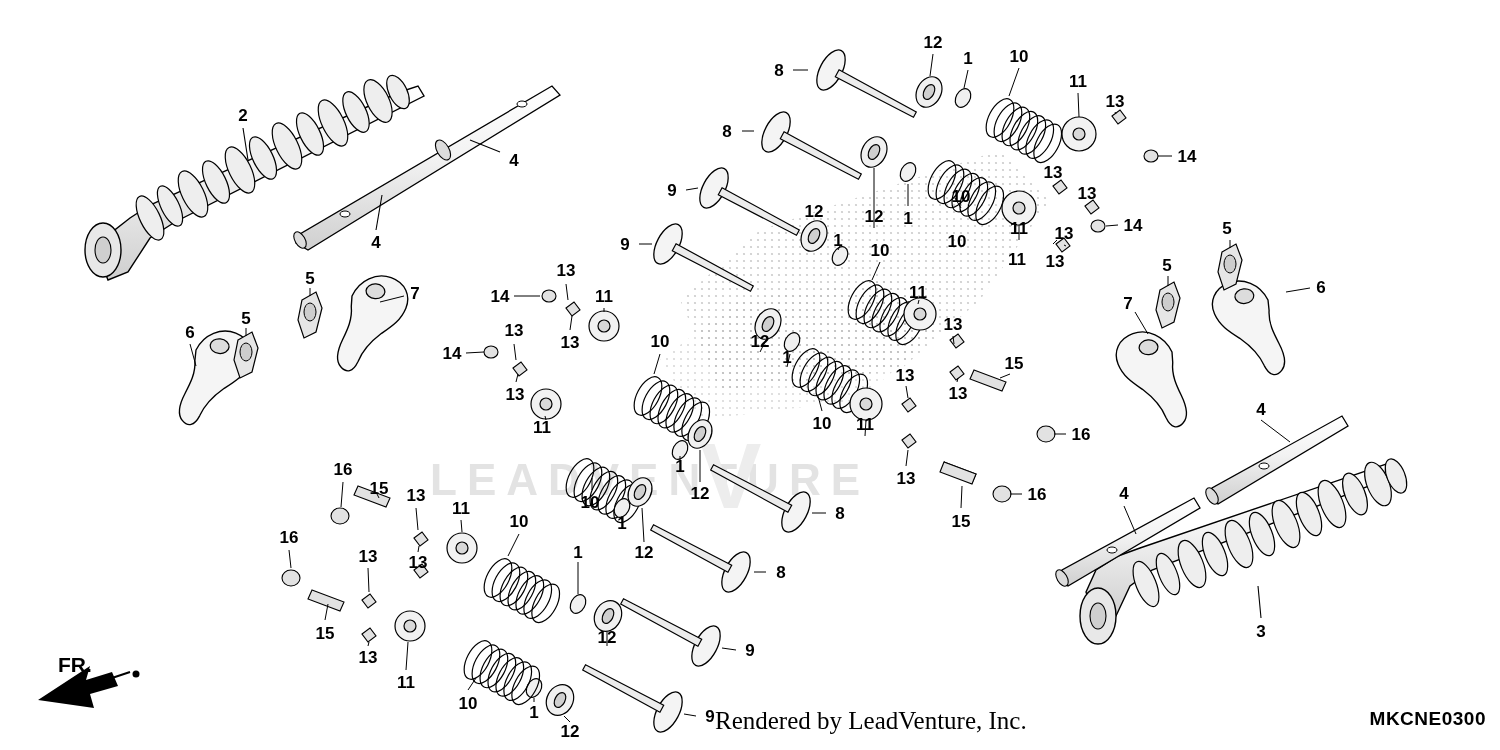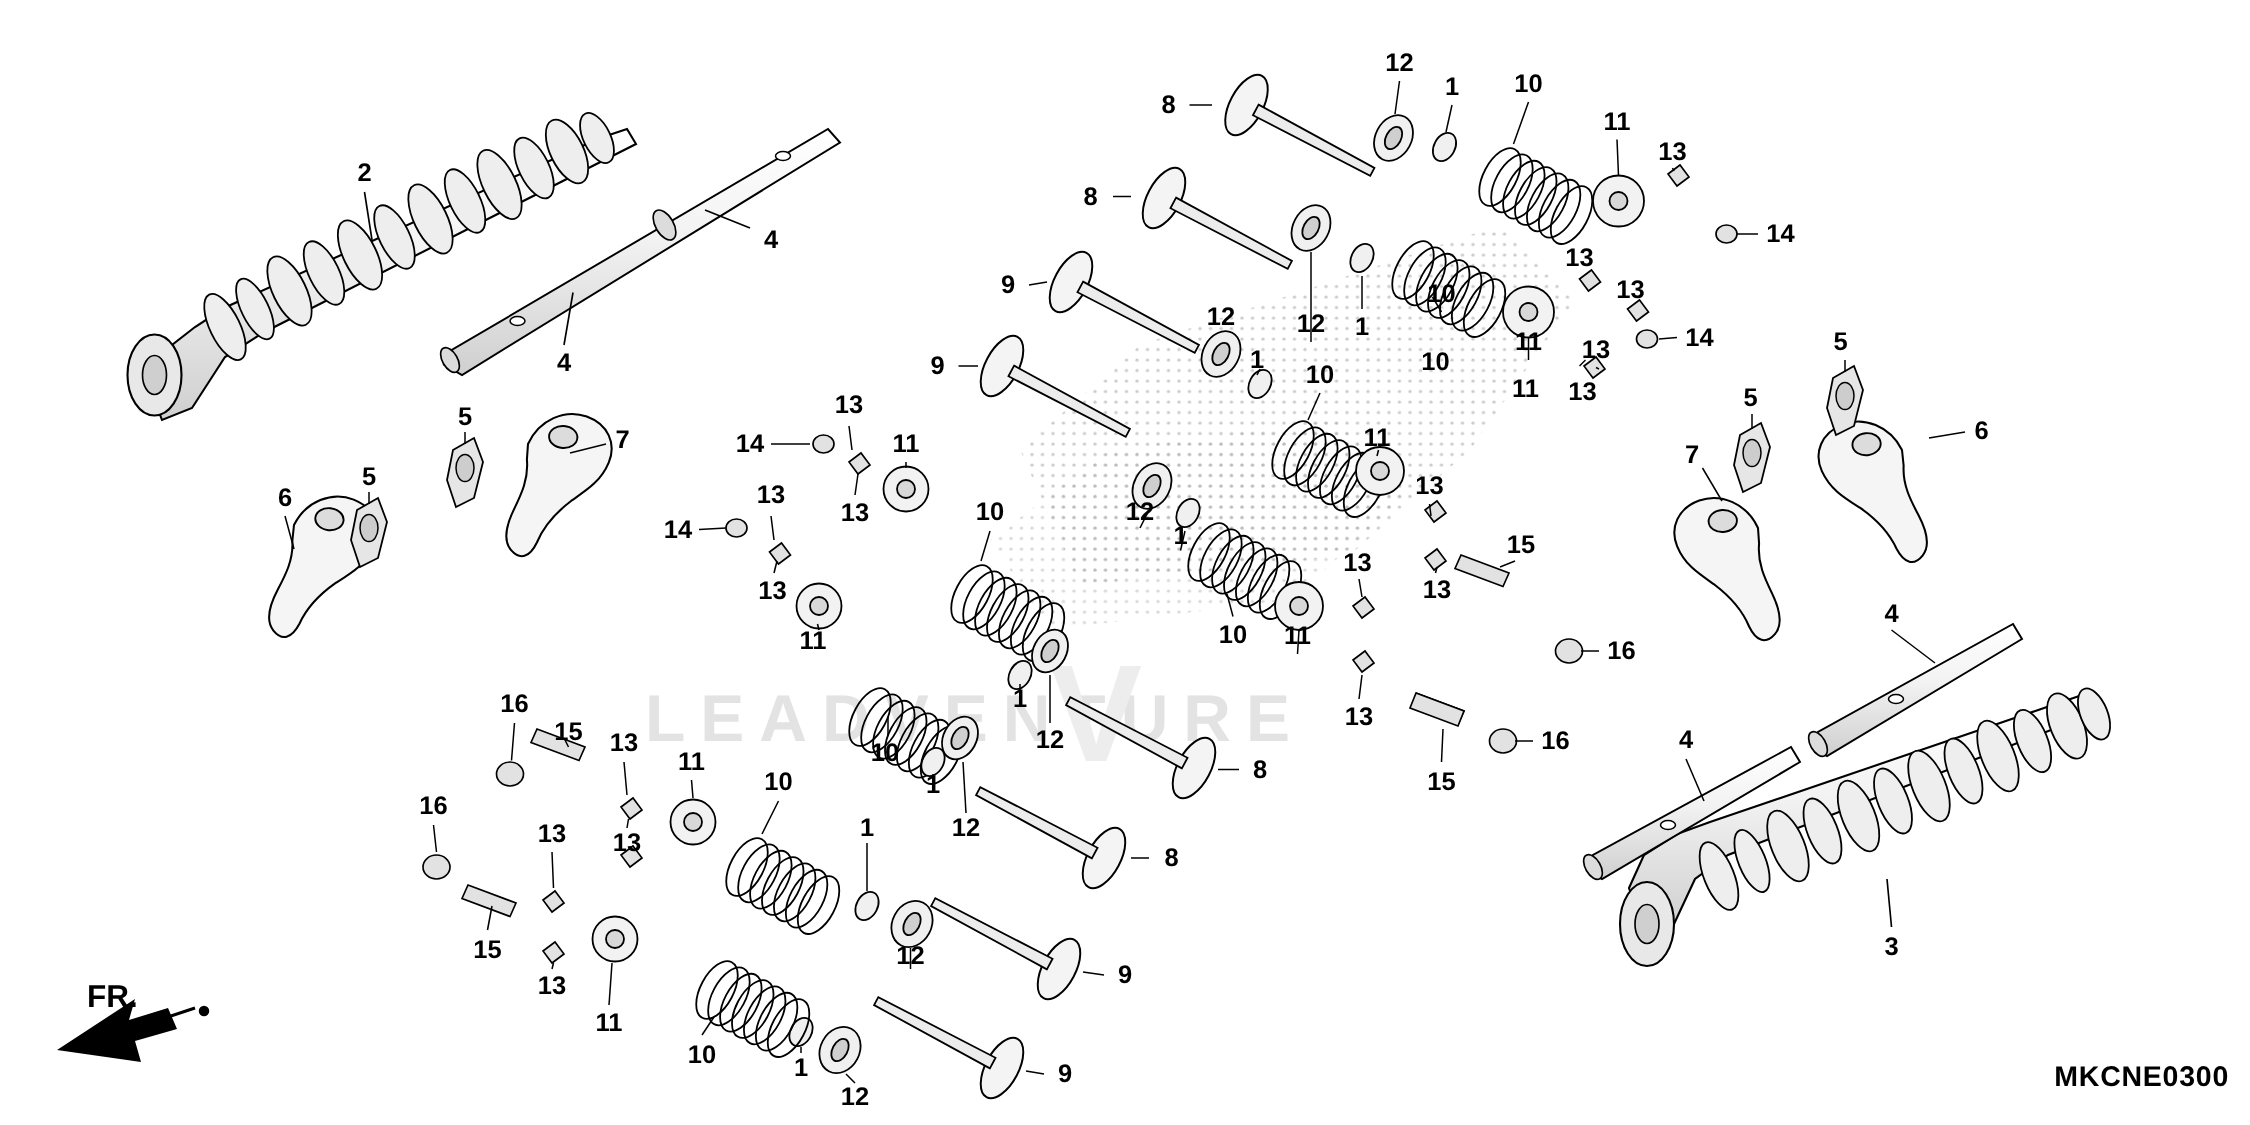--- a/index.html
+++ b/index.html
@@ -530,14 +530,15 @@
       <div class="callout" style="left: 406px; top: 682px;">11</div>
       <div class="callout" style="left: 468px; top: 703px;">10</div>
       <div class="callout" style="left: 607px; top: 637px;">12</div>
       <div class="callout" style="left: 750px; top: 650px;">9</div>
       <div class="callout" style="left: 534px; top: 712px;">1</div>
       <div class="callout" style="left: 570px; top: 731px;">12</div>
       <div class="callout" style="left: 710px; top: 716px;">9</div>
     </div>
 
   <div id="fr-label">FR.</div>
+  <div id="credit">Rendered by LeadVenture, Inc.</div>
   <div id="partcode">MKCNE0300</div>
 </div>
 
 </body></html>

